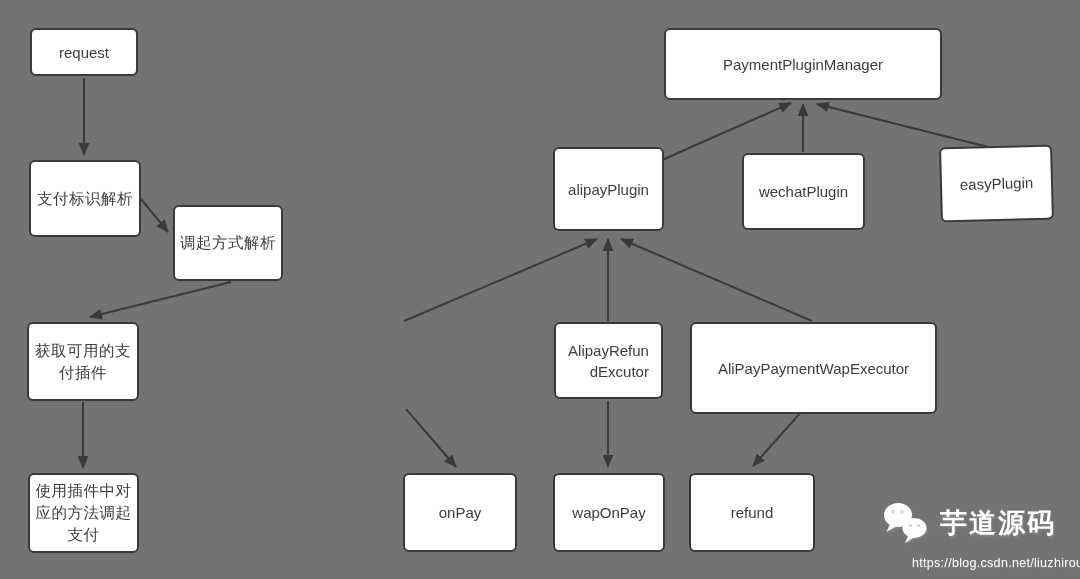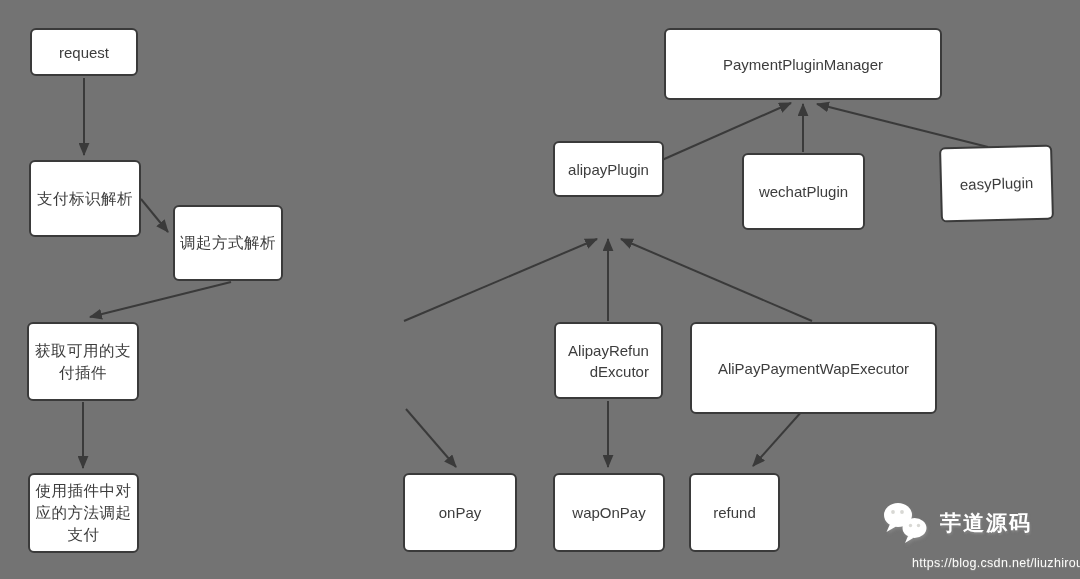--- a/index.html
+++ b/index.html
@@ -41,21 +41,21 @@
 
   .watermark {
     position: absolute;
     left: 881px; top: 501px;
     display: flex;
     align-items: center;
     gap: 9px;
   }
   .wm-icon { filter: drop-shadow(1px 2px 1.5px rgba(150,150,150,0.55)); }
   .wm-brand {
-    font-size: 21px;
+    font-size: 27px;
     font-weight: bold;
     letter-spacing: 2px;
     color: #ffffff;
     text-shadow: 1px 2px 2px rgba(140,140,140,0.65);
     text-align: center;
   }
   .wm-url {
     position: absolute;
     left: 912px; top: 556px;
     font-size: 12.5px;
@@ -112,21 +112,21 @@
   <div class="node cn" style="left:28px; top:473px; width:111px; height:80px;">
     <span class="lbl">使用插件中对
 应的方法调起
 支付</span>
   </div>
 
   <div class="node" style="left:664px; top:28px; width:278px; height:72px;">
     <span class="lbl">PaymentPluginManager</span>
   </div>
 
-  <div class="node" style="left:553px; top:141px; width:111px; height:56px;">
+  <div class="node" style="left:553px; top:147px; width:111px; height:84px;">
     <span class="lbl">alipayPlugin</span>
   </div>
 
   <div class="node" style="left:742px; top:153px; width:123px; height:77px;">
     <span class="lbl">wechatPlugin</span>
   </div>
 
   <div class="node tilt" style="left:940px; top:146px; width:113px; height:75px;">
     <span class="lbl">easyPlugin</span>
   </div>
@@ -142,21 +142,21 @@
   </div>
 
   <div class="node" style="left:403px; top:473px; width:114px; height:79px;">
     <span class="lbl">onPay</span>
   </div>
 
   <div class="node" style="left:553px; top:473px; width:112px; height:79px;">
     <span class="lbl">wapOnPay</span>
   </div>
 
-  <div class="node" style="left:689px; top:473px; width:91px; height:79px;">
+  <div class="node" style="left:689px; top:473px; width:126px; height:79px;">
     <span class="lbl">refund</span>
   </div>
 
   <div class="watermark">
     <svg class="wm-icon" width="50" height="44" viewBox="0 0 50 44" xmlns="http://www.w3.org/2000/svg">
       <ellipse cx="17" cy="14" rx="14" ry="12" fill="#ffffff"></ellipse>
       <path d="M9 23 L5.5 31 L15 25.5 Z" fill="#ffffff"></path>
       <circle cx="12" cy="11" r="1.9" fill="#d8d8d4"></circle>
       <circle cx="21" cy="11" r="1.9" fill="#d8d8d4"></circle>
       <ellipse cx="33.5" cy="27" rx="12" ry="10" fill="#ffffff"></ellipse>

